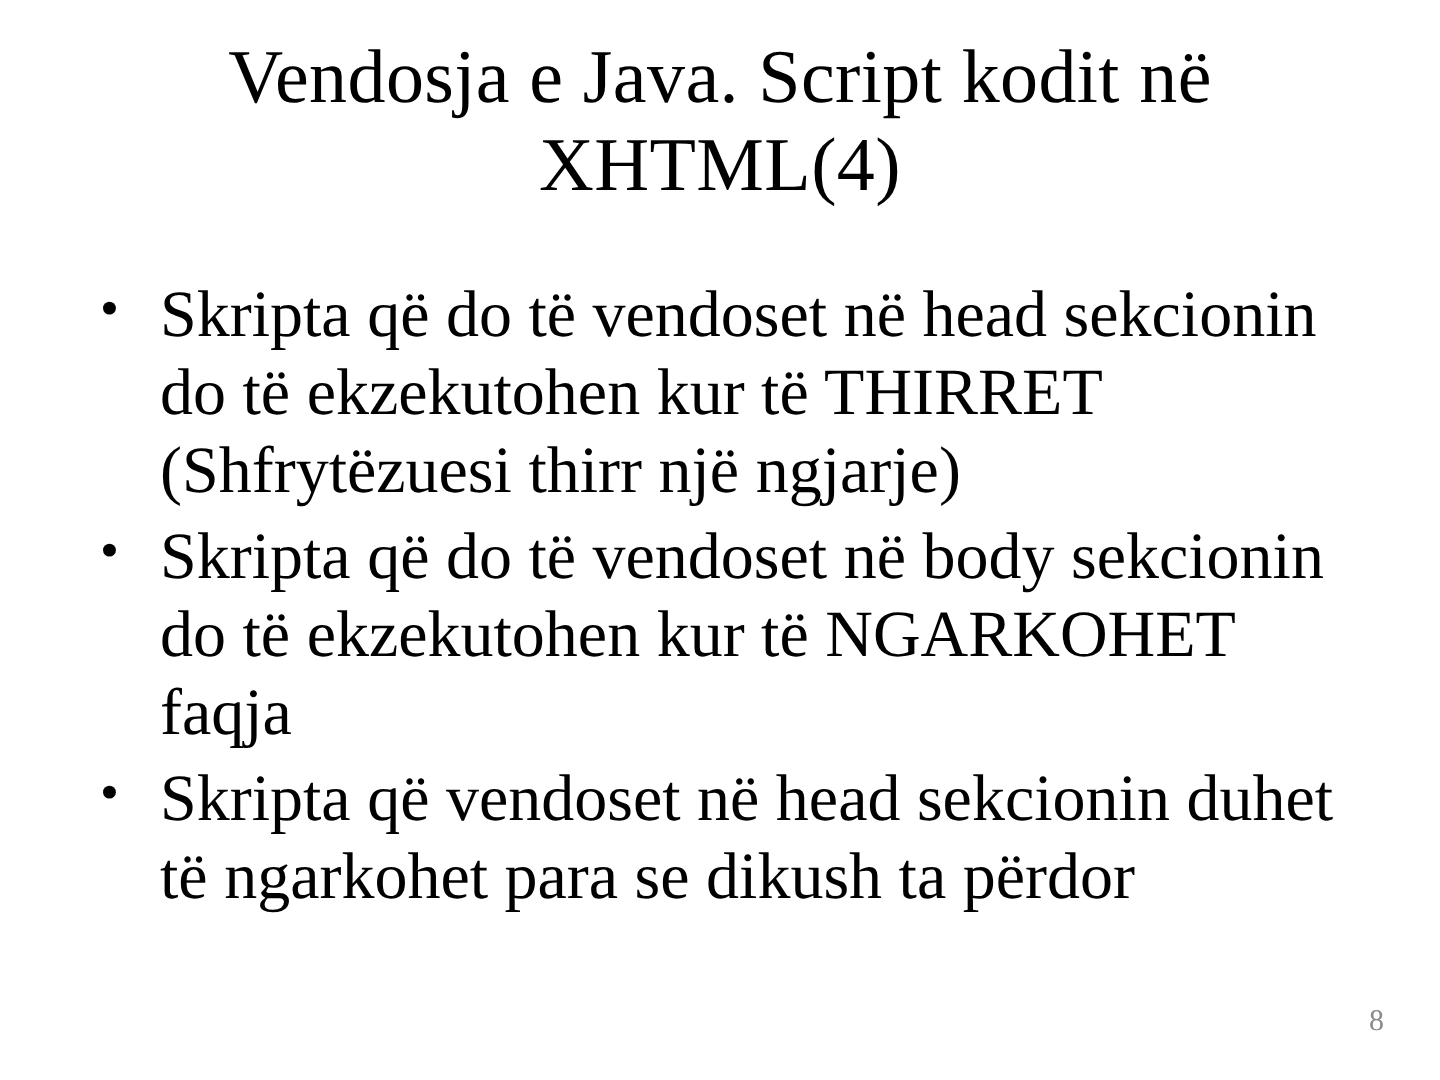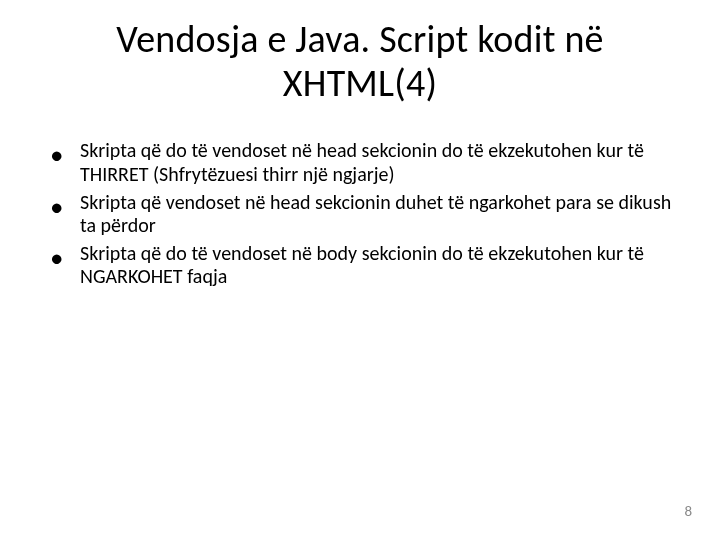--- a/index.html
+++ b/index.html
@@ -8,35 +8,36 @@
     font-family: Calibri, "Segoe UI", Arial, sans-serif;
     background: #fff;
     color: #000;
     position: relative;
   }
   .slide {
     width: 720px;
     height: 540px;
     padding: 18px 46px 0 46px;
     position: relative;
+    font-family: Liberation Serif, serif;
   }
   .title {
     font-size: 38px;
     font-weight: 400;
     text-align: center;
     line-height: 1.15;
     margin-bottom: 34px;
     letter-spacing: 0.2px;
   }
   .bullets {
     list-style: none;
     padding-left: 0;
   }
   .bullets > li {
-    font-size: 20px;
+    font-size: 33px;
     line-height: 1.18;
     margin-bottom: 4px;
     padding-left: 34px;
     position: relative;
   }
   .bullets > li::before {
     content: "•";
     position: absolute;
     left: 4px;
     top: 0;
@@ -54,18 +55,18 @@
 <body>
 
 <div class="slide">
   <h1 class="title">
     <span>Vendosja e Java. Script kodit në</span><br>
     <span>XHTML(4)</span>
   </h1>
 
   <ul class="bullets">
     <li><span>Skripta që do të vendoset në head sekcionin do të ekzekutohen kur të THIRRET (Shfrytëzuesi thirr një ngjarje)</span></li>
+    <li><span>Skripta që do të vendoset në body sekcionin do të ekzekutohen kur të NGARKOHET faqja</span></li>
     <li><span>Skripta që vendoset në head sekcionin duhet të ngarkohet para se dikush ta përdor</span></li>
-    <li><span>Skripta që do të vendoset në body sekcionin do të ekzekutohen kur të NGARKOHET faqja</span></li>
   </ul>
 
   <div class="page-num">8</div>
 </div>
 
 </body></html>

